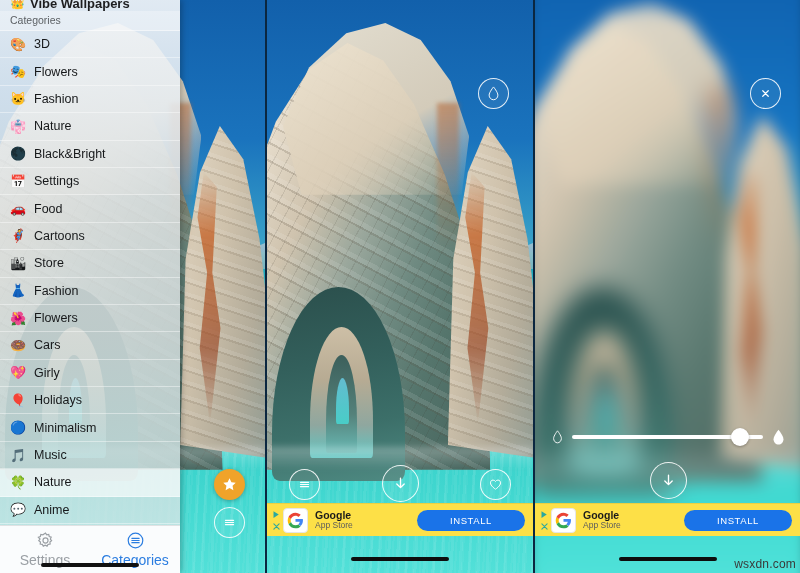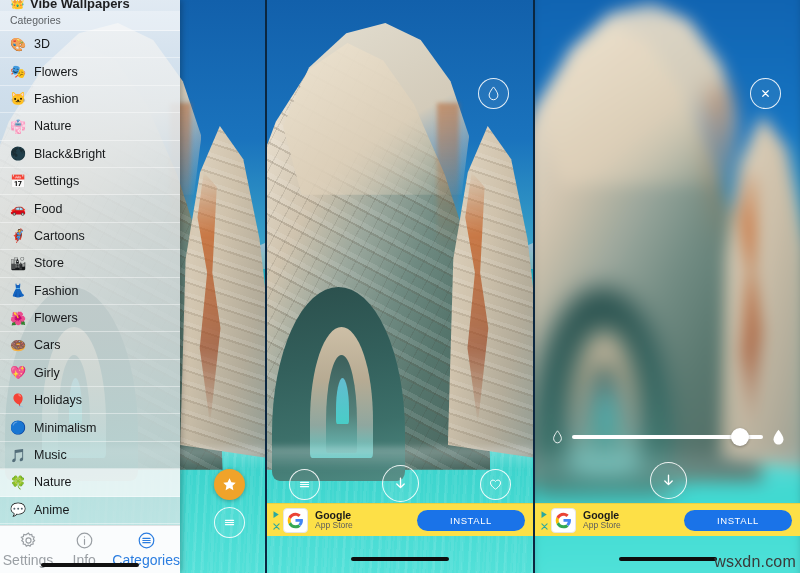--- a/index.html
+++ b/index.html
@@ -313,21 +313,21 @@
     position: absolute;
     left: 50%; transform: translateX(-50%);
     bottom: 12px;
     width: 98px; height: 4px;
     border-radius: 3px;
     background: #0d0d0d;
   }
   .watermark {
     position: absolute;
     right: 4px; bottom: 2px;
-    font-size: 16px;
+    font-size: 12px;
     color: #3a3a3a;
     letter-spacing: .2px;
   }
 </style>
 </head>
 <body>
 
 <div class="screen">
 
   <div class="panel panel-1">
@@ -428,27 +428,20 @@
           </div>
         </div>
       <div class="tabbar">
         <div class="tab">
           <svg width="19" height="19" viewBox="0 0 24 24" fill="none" stroke="currentColor" stroke-width="1.5">
             <circle cx="12" cy="12" r="3.2"></circle>
             <path d="M12 2.6l1.5 2.2 2.6-.5.6 2.6 2.5.9-1.1 2.4 1.6 2.1-2.1 1.6.3 2.6-2.6.3-1.3 2.3-2.4-1.1-2.4 1.1-1.3-2.3-2.6-.3.3-2.6-2.1-1.6 1.6-2.1L3 7.8l2.5-.9.6-2.6 2.6.5z"></path>
           </svg>
           <span>Settings</span>
         </div>
-        <div class="tab">
-          <svg width="19" height="19" viewBox="0 0 24 24" fill="none" stroke="currentColor" stroke-width="1.5">
-            <circle cx="12" cy="12" r="9.2"></circle>
-            <path d="M12 10.6v6.2M12 7.4v.2" stroke-linecap="round"></path>
-          </svg>
-          <span>Info</span>
-        </div>
         <div class="tab active">
           <svg width="19" height="19" viewBox="0 0 24 24" fill="none" stroke="currentColor" stroke-width="1.5">
             <circle cx="12" cy="12" r="9.2"></circle>
             <path d="M7.4 9.2h9.2M7.4 12h9.2M7.4 14.8h9.2" stroke-linecap="round"></path>
           </svg>
           <span>Categories</span>
         </div>
       </div>
       <div class="home-indicator"></div>
     </div>

